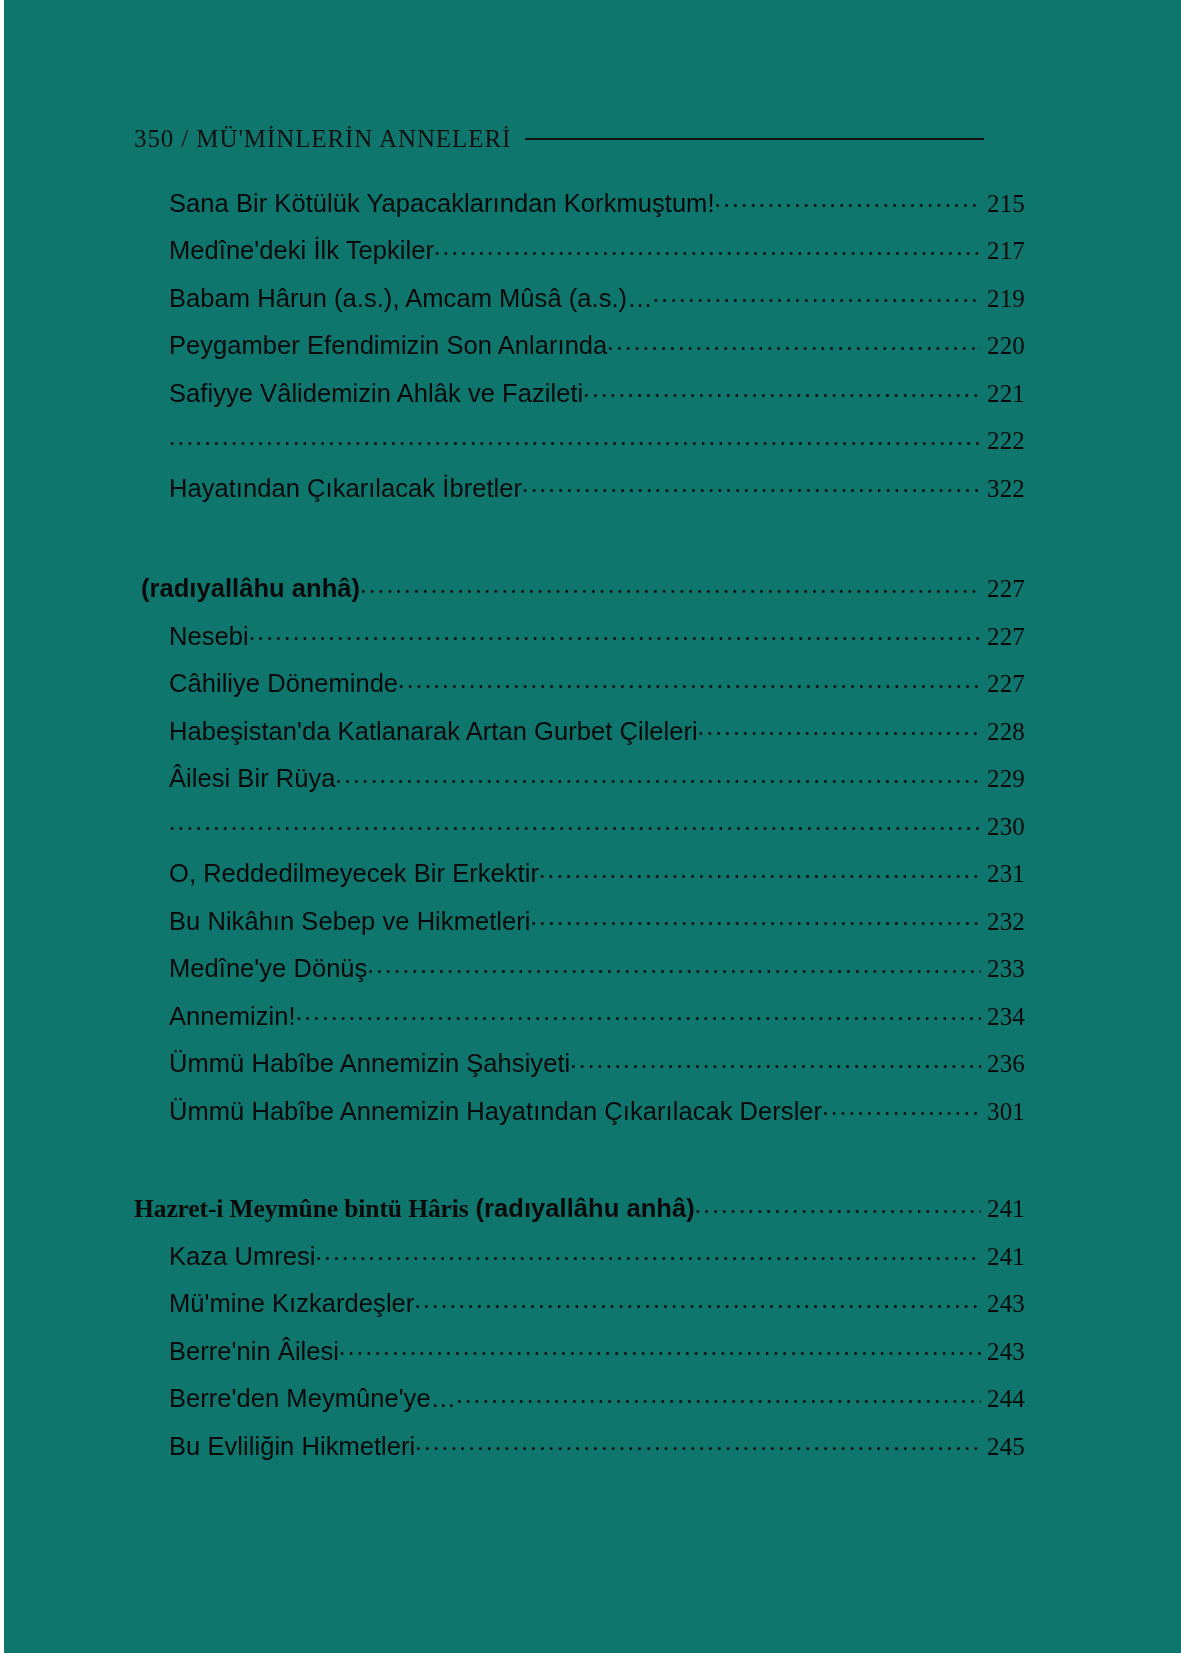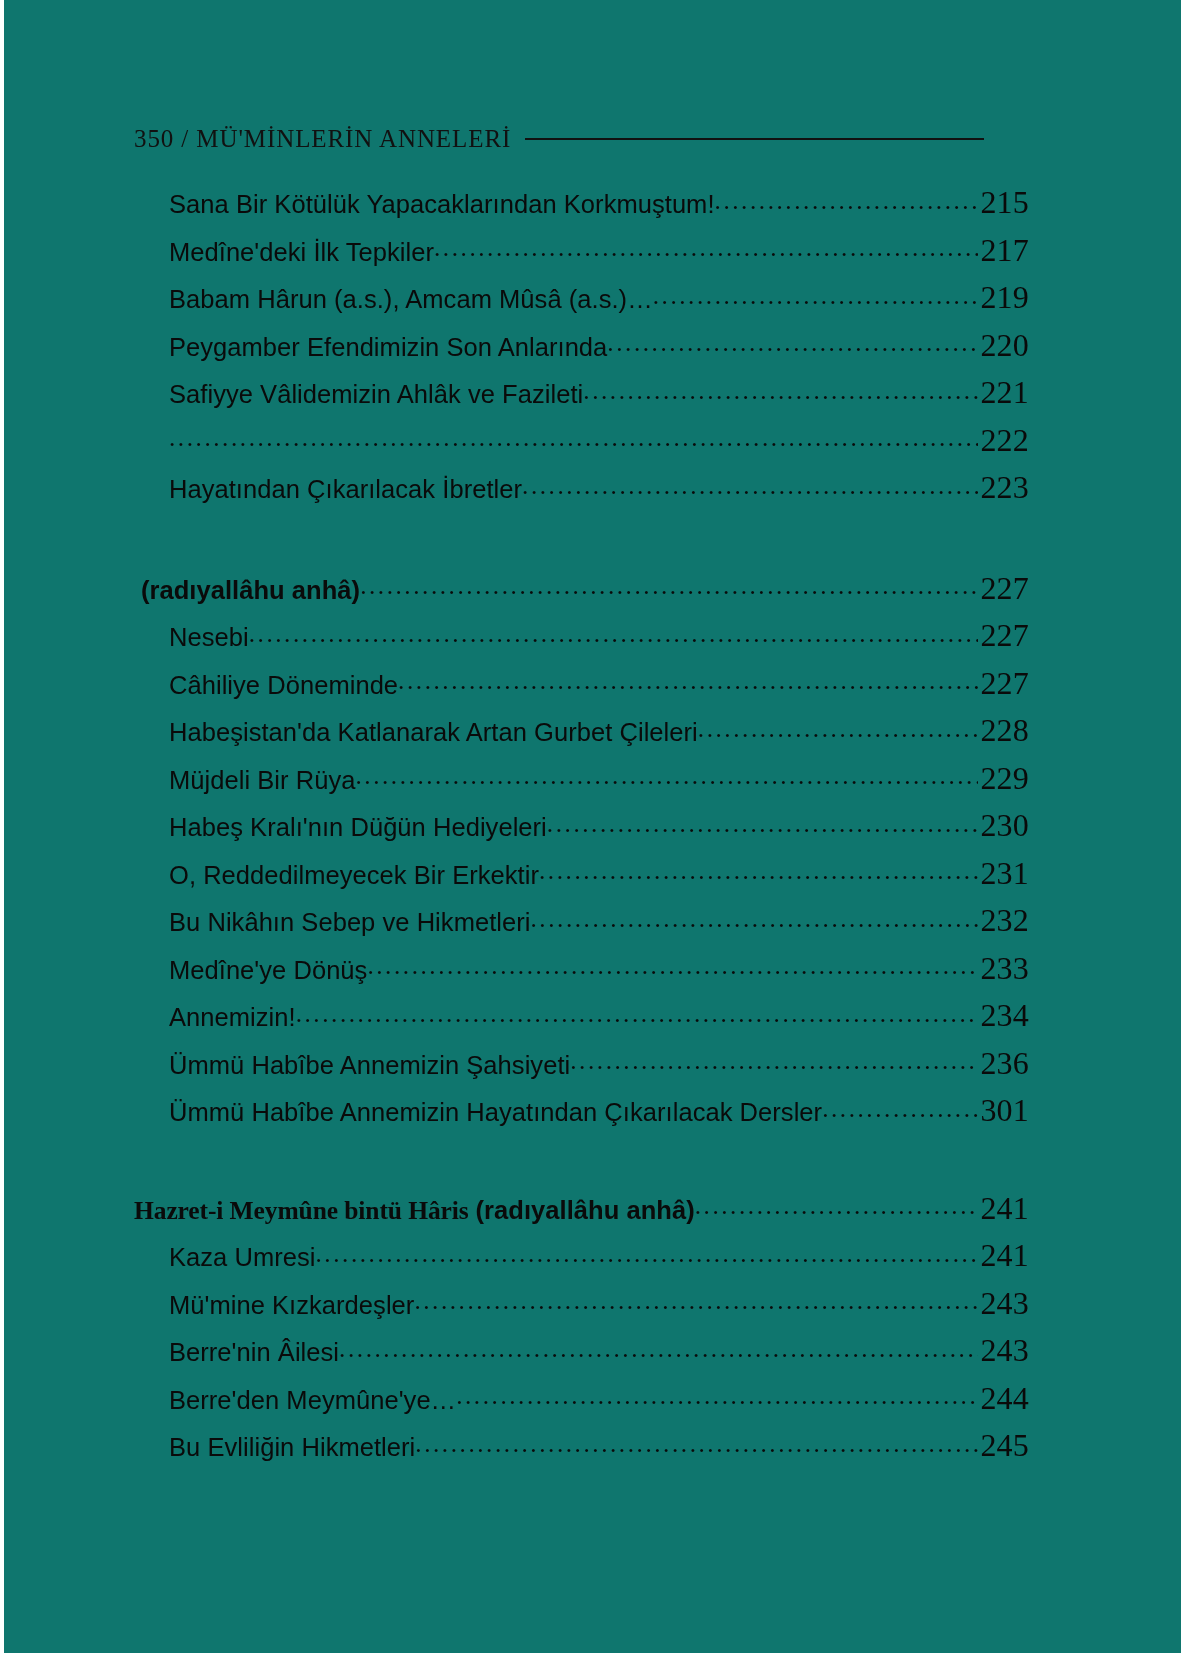--- a/index.html
+++ b/index.html
@@ -116,21 +116,21 @@
     color: #0a0a0a;
     position: absolute;
     left: 0;
     bottom: 0.02em;
     white-space: nowrap;
   }
 
   .toc-page {
     flex: 0 0 auto;
     font-family: "Liberation Serif", serif;
-    font-size: 32px;
+    font-size: 25px;
     text-align: center;
     min-width: 46px;
     letter-spacing: 0.2px;
     padding-left: 2px;
   }
 
   
   .group-gap-a { height: 53px; }
   .group-gap-b { height: 50px; }
 </style>
@@ -170,21 +170,21 @@
         <span class="toc-leader"></span>
         <span class="toc-page">221</span>
       </div>
       <div class="toc-row level-2">
         <span class="toc-leader"></span>
         <span class="toc-page">222</span>
       </div>
       <div class="toc-row level-2">
         <span class="toc-label">Hayatından Çıkarılacak İbretler</span>
         <span class="toc-leader"></span>
-        <span class="toc-page">223</span>
+        <span class="toc-page">322</span>
       </div>
       <div class="group-gap-a"></div>
       <div class="toc-row level-1">
         <span class="toc-qualifier">(radıyallâhu anhâ)</span>
         <span class="toc-leader"></span>
         <span class="toc-page">227</span>
       </div>
       <div class="toc-row level-2">
         <span class="toc-label">Nesebi</span>
         <span class="toc-leader"></span>
@@ -194,26 +194,25 @@
         <span class="toc-label">Câhiliye Döneminde</span>
         <span class="toc-leader"></span>
         <span class="toc-page">227</span>
       </div>
       <div class="toc-row level-2">
         <span class="toc-label">Habeşistan'da Katlanarak Artan Gurbet Çileleri</span>
         <span class="toc-leader"></span>
         <span class="toc-page">228</span>
       </div>
       <div class="toc-row level-2">
-        <span class="toc-label">Müjdeli Bir Rüya</span>
+        <span class="toc-label">Âilesi Bir Rüya</span>
         <span class="toc-leader"></span>
         <span class="toc-page">229</span>
       </div>
       <div class="toc-row level-2">
-        <span class="toc-label">Habeş Kralı'nın Düğün Hediyeleri</span>
         <span class="toc-leader"></span>
         <span class="toc-page">230</span>
       </div>
       <div class="toc-row level-2">
         <span class="toc-label">O, Reddedilmeyecek Bir Erkektir</span>
         <span class="toc-leader"></span>
         <span class="toc-page">231</span>
       </div>
       <div class="toc-row level-2">
         <span class="toc-label">Bu Nikâhın Sebep ve Hikmetleri</span>

